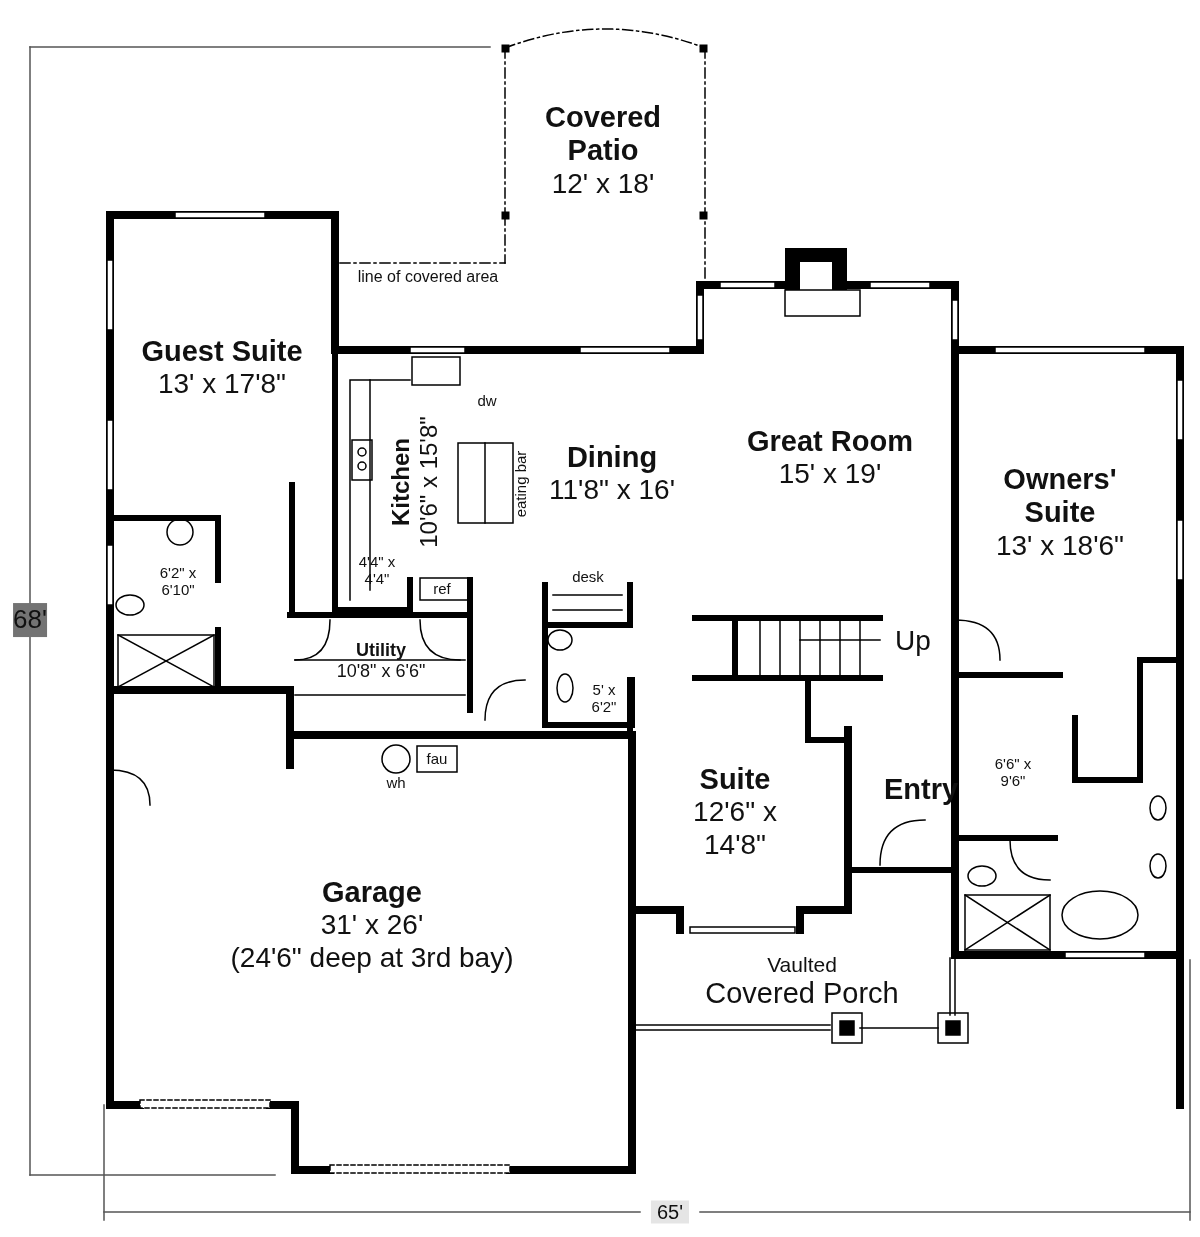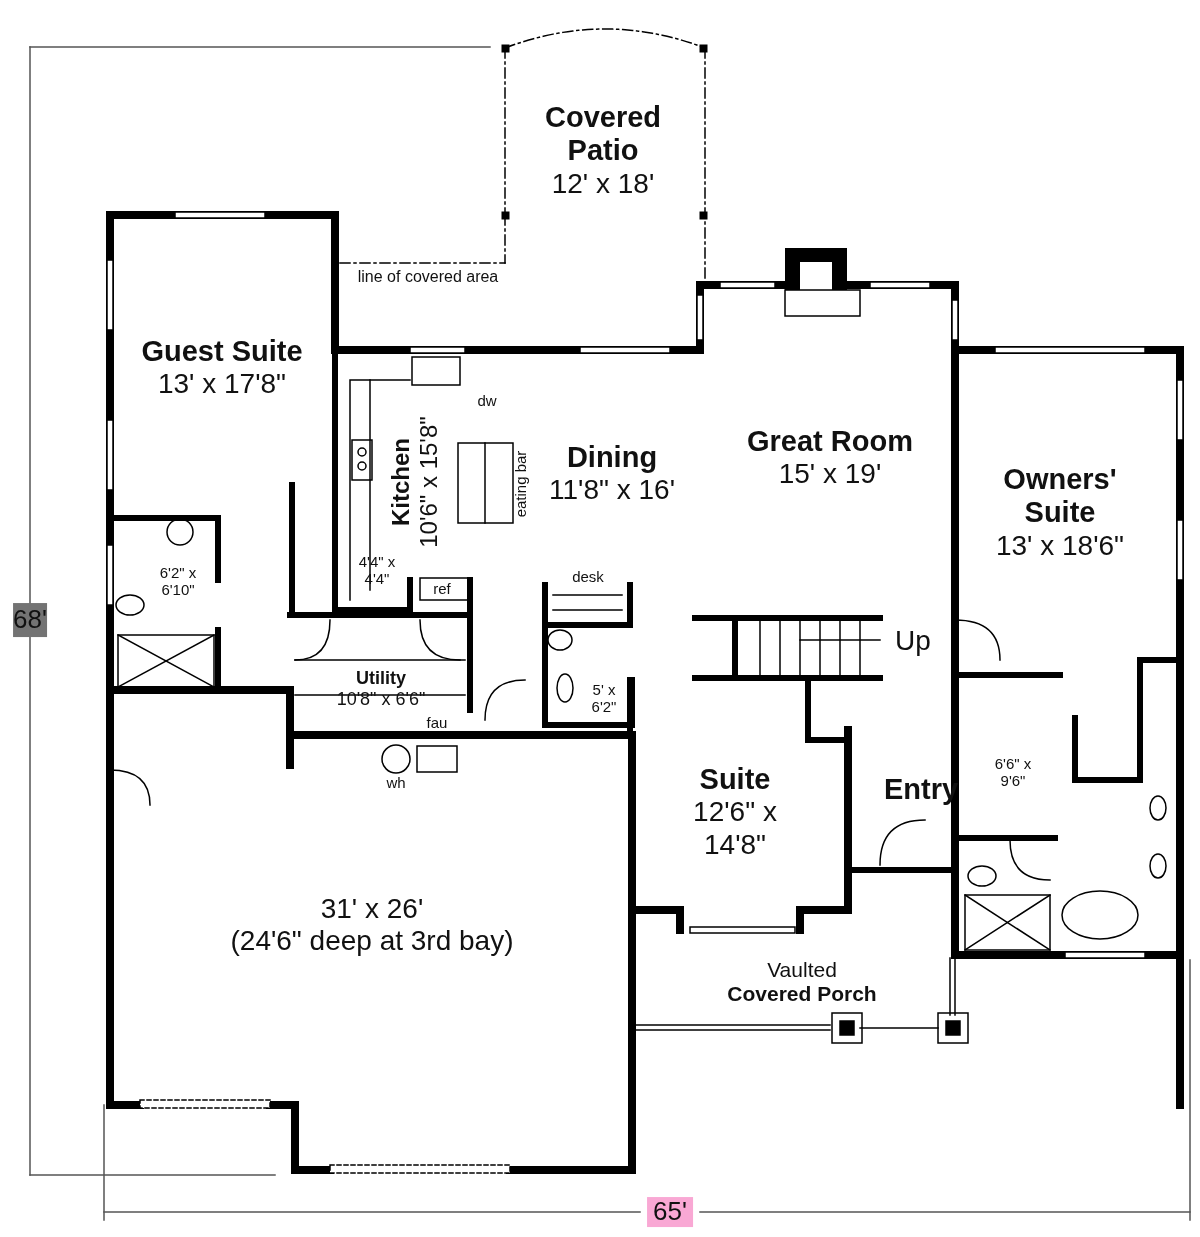--- a/index.html
+++ b/index.html
@@ -211,21 +211,21 @@
 <div class="lbl sm" style="left:178px;top:581px;">
   <div>6'2" x</div>
   <div>6'10"</div>
 </div>
 
 <div class="lbl sm" style="left:377px;top:570px;">
   <div>4'4" x</div>
   <div>4'4"</div>
 </div>
 
-<div class="lbl" style="left:381px;top:661px;margin-top:28px;">
+<div class="lbl" style="left:381px;top:661px;">
   <div style="font-weight:bold;font-size:18px">Utility</div>
   <div style="font-size:18px">10'8" x 6'6"</div>
 </div>
 
 <div class="lbl sm" style="left:588px;top:577px;">desk</div>
 
 <div class="lbl sm" style="left:604px;top:698px;">
   <div>5' x</div>
   <div>6'2"</div>
 </div>
@@ -239,26 +239,27 @@
 </div>
 
 <div class="lbl room-name" style="left:898px;top:790px;margin-left:23px;">Entry</div>
 
 <div class="lbl sm" style="left:1013px;top:772px;">
   <div>6'6" x</div>
   <div>9'6"</div>
 </div>
 
 <div class="lbl sm" style="left:396px;top:759px;margin-top:24px;">wh</div>
-<div class="lbl sm" style="left:437px;top:723px;">fau</div>
+<div class="lbl sm" style="left:437px;top:759px;">fau</div>
 
 <div class="lbl" style="left:372px;top:925px;">
+  <div class="room-name">Garage</div>
   <div class="room-dim">31' x 26'</div>
   <div class="room-dim">(24'6" deep at 3rd bay)</div>
 </div>
 
 <div class="lbl" style="left:802px;top:982px;">
   <div style="font-size:21px">Vaulted</div>
-  <div style="font-size:21px;font-weight:bold">Covered Porch</div>
+  <div style="font-size:29px;font-weight:normal">Covered Porch</div>
 </div>
 
 <div class="lbl" style="left:30px;top:620px;font-size:26px;background:#737373;padding:2px 0;">68'</div>
-<div class="lbl" style="left:670px;top:1212px;font-size:26px;background:#f9a8d4;padding:0 6px;">65'</div>
+<div class="lbl" style="left:670px;top:1212px;font-size:20px;background:#e5e5e5;padding:0 6px;">65'</div>
 
 </body></html>

